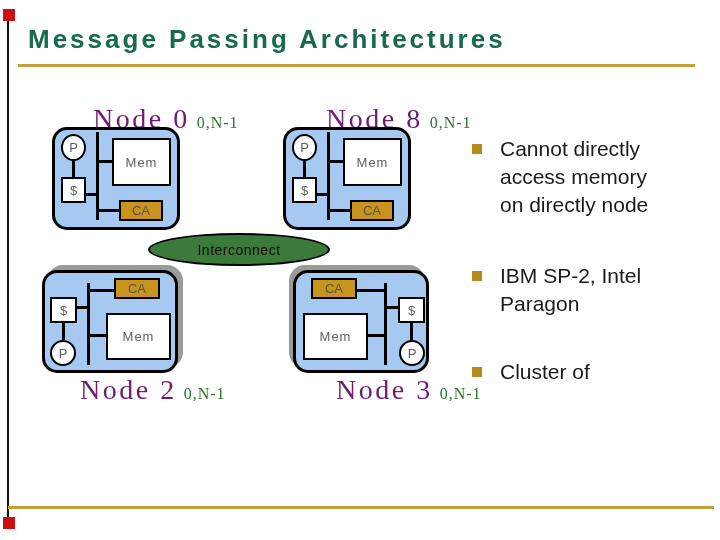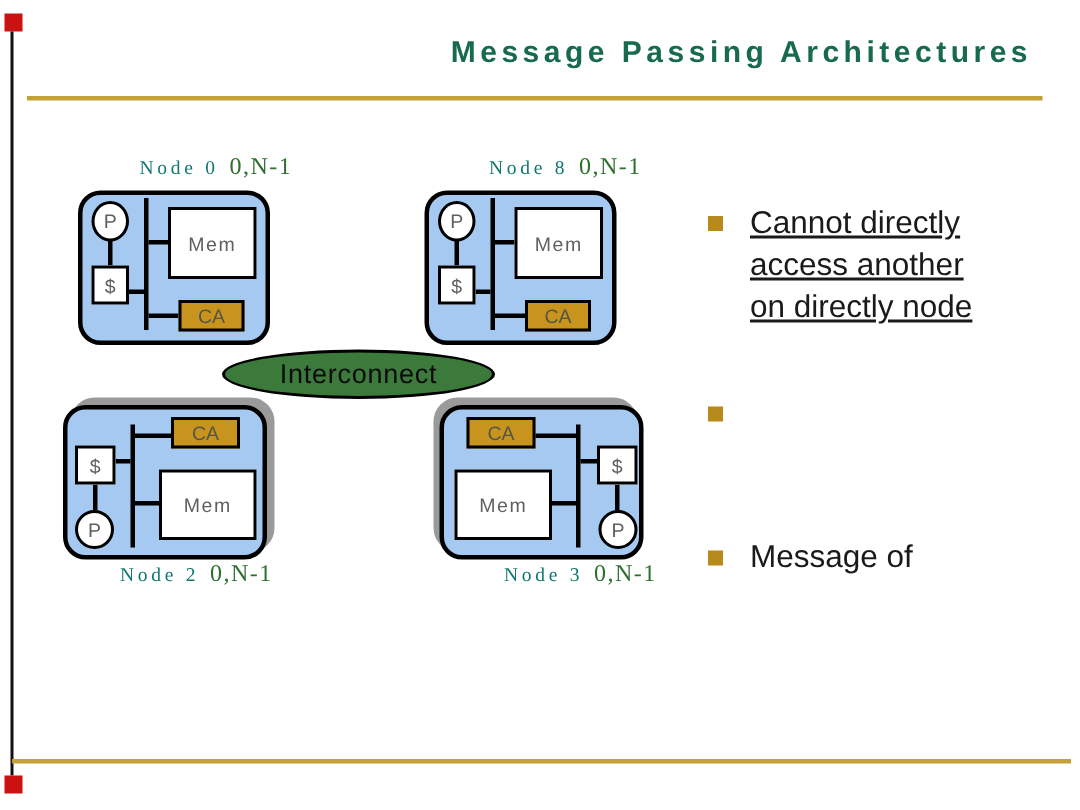--- a/index.html
+++ b/index.html
@@ -9,29 +9,29 @@
   }
   
   .corner-sq{position:absolute;width:12px;height:12px;background:#cc1111;}
   .corner-sq.top{left:3px;top:9px;}
   .corner-sq.bottom{left:3px;top:517px;}
   .edge-line{position:absolute;left:7px;top:21px;width:2px;height:496px;background:#111111;}
 
   
   .title{
     position:absolute;left:28px;top:24px;width:660px;
-    color:#176A4E;font-size:20px;font-weight:bold;letter-spacing:3px;white-space:nowrap;text-align:right;
+    color:#176A4E;font-size:26px;font-weight:bold;letter-spacing:3px;white-space:nowrap;
   }
   .rule{position:absolute;height:3px;background:#C4A036;}
   .rule.top-rule{left:18px;top:64px;width:677px;}
   .rule.bottom-rule{left:8px;top:506px;width:706px;}
 
   
   .node-label{position:absolute;white-space:nowrap;font-family:"Liberation Serif","DejaVu Serif",serif;}
-  .node-label .nname{color:#0f766e;font-size:13px;letter-spacing:2.5px;}
+  .node-label .nname{color:#701a75;font-size:28px;letter-spacing:2.5px;}
   .node-label .nrange{color:#2F6F2F;font-size:16px;letter-spacing:1px;margin-left:7px;margin-top:44px;}
   .lbl-n0{left:93px;top:103px;}
   .lbl-n1{left:326px;top:103px;}
   .lbl-n2{left:80px;top:374px;}
   .lbl-n3{left:336px;top:374px;}
 
   
   .node{position:absolute;background:#A5C9F0;border:3px solid #000;border-radius:15px;box-sizing:border-box;}
   .n0{left:52px;top:127px;width:128px;height:103px;}
   .n1{left:283px;top:127px;width:128px;height:103px;}
@@ -81,28 +81,28 @@
   .n3 .mem  {left:7px;  top:40px; width:65px;height:47px;}
   .n3 .l-mem{left:72px; top:61px; width:16px;height:3px;}
   .n3 .l-pc {left:114px;top:50px; width:3px; height:17px;}
   .n3 .p    {left:103px;top:67px; width:26px;height:26px;}
 
   
   .interconnect{
     position:absolute;left:148px;top:233px;width:182px;height:33px;
     background:#3C7A3C;border:2px solid #000;border-radius:50%;box-sizing:border-box;
     display:flex;align-items:center;justify-content:center;
-    color:#0b0b0b;font-size:18px;letter-spacing:0.5px;
+    color:#0b0b0b;font-size:14px;letter-spacing:0.5px;
   }
 
   
   .bullet-sq{position:absolute;left:472px;width:10px;height:10px;background:#B8891B;}
   .bsq1{top:144px;} .bsq2{top:271px;} .bsq3{top:367px;}
   .bullet-text{position:absolute;left:500px;color:#1a1a1a;font-size:21px;line-height:28px;white-space:nowrap;}
-  .bt1{top:135px;text-decoration:underline;} .bt2{top:262px;} .bt3{top:358px;}
+  .bt1{top:135px;} .bt2{top:262px;} .bt3{top:358px;}
 </style>
 </head>
 <body>
 
 <div class="slide">
 
   <div class="corner-sq top"></div>
   <div class="edge-line"></div>
   <div class="corner-sq bottom"></div>
 
@@ -171,26 +171,30 @@
   <div class="node-label lbl-n2">
     <span class="nname">Node 2</span><span class="nrange">0,N-1</span>
   </div>
   <div class="node-label lbl-n3">
     <span class="nname">Node 3</span><span class="nrange">0,N-1</span>
   </div>
 
   <div class="bullet-sq bsq1"></div>
   <div class="bullet-text bt1">
     <div>Cannot directly</div>
-    <div>access another</div>
+    <div>access memory</div>
     <div>on directly node</div>
   </div>
 
   <div class="bullet-sq bsq2"></div>
+  <div class="bullet-text bt2">
+    <div>IBM SP-2, Intel</div>
+    <div>Paragon</div>
+  </div>
 
   <div class="bullet-sq bsq3"></div>
   <div class="bullet-text bt3">
-    <div>Message of</div>
+    <div>Cluster of</div>
   </div>
 
   <div class="rule bottom-rule"></div>
 
 </div>
 
 </body></html>

